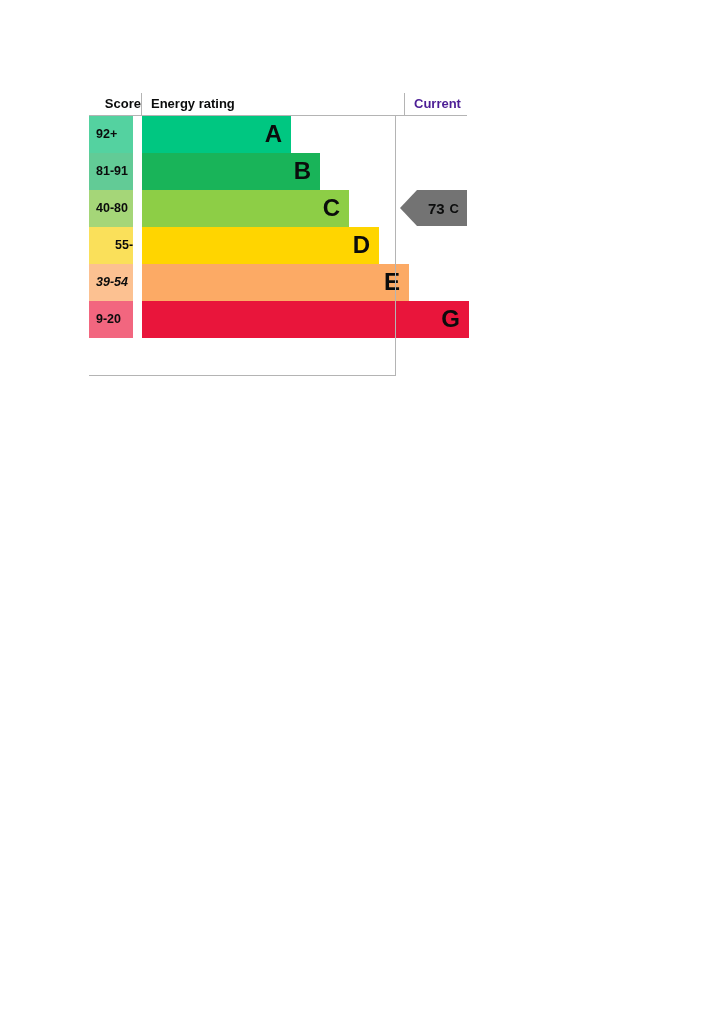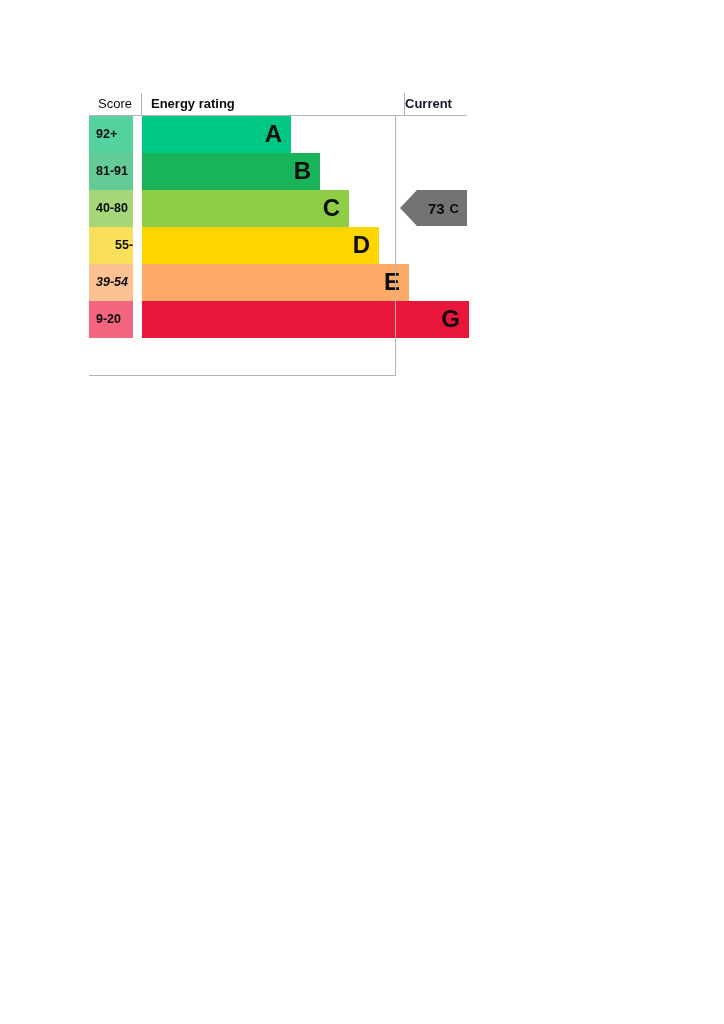--- a/index.html
+++ b/index.html
@@ -28,23 +28,23 @@
     height: 22px;
     border-bottom: 1px solid #b4b4b4;
   }
   .epc-header .hdr-score {
     position: absolute;
     left: 0;
     top: 0;
     width: 53px;
     height: 22px;
     line-height: 21px;
-    text-align: center;
-    font-size: 13px;
-    font-weight: normal;
+    text-align: right;
+    font-size: 13px;
+    font-weight: bold;
     color: #0b0c0c;
     border-right: 1px solid #b4b4b4;
     box-sizing: border-box;
   }
   .epc-header .hdr-rating {
     position: absolute;
     left: 54px;
     top: 0;
     height: 22px;
     line-height: 21px;
@@ -53,23 +53,24 @@
     font-weight: bold;
     color: #0b0c0c;
   }
   .epc-header .hdr-current {
     position: absolute;
     left: 315px;
     top: 0;
     width: 80px;
     height: 22px;
     line-height: 21px;
-    font-size: 13px;
-    font-weight: bold;
-    color: #0f172a;
+    padding-left: 9px;
+    font-size: 13px;
+    font-weight: bold;
+    color: #4c1d95;
     border-left: 1px solid #b4b4b4;
     box-sizing: border-box;
   }
 
   
   .epc-body {
     position: relative;
     height: 259px;
   }
 

